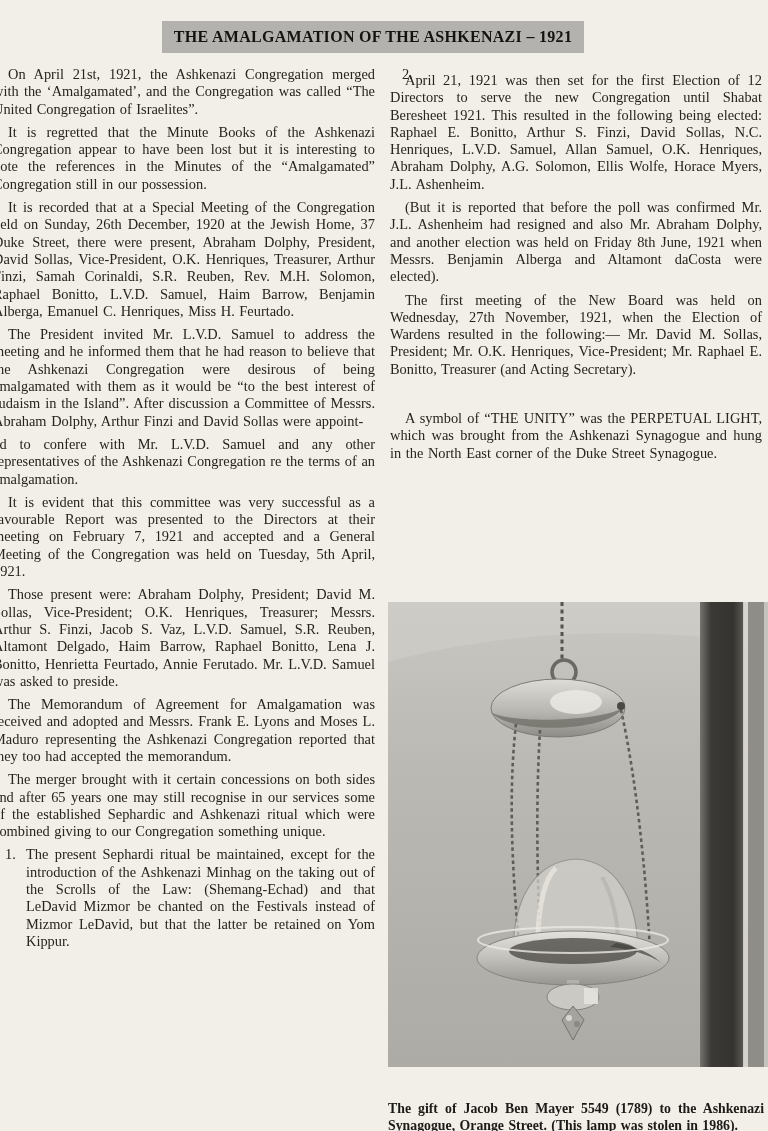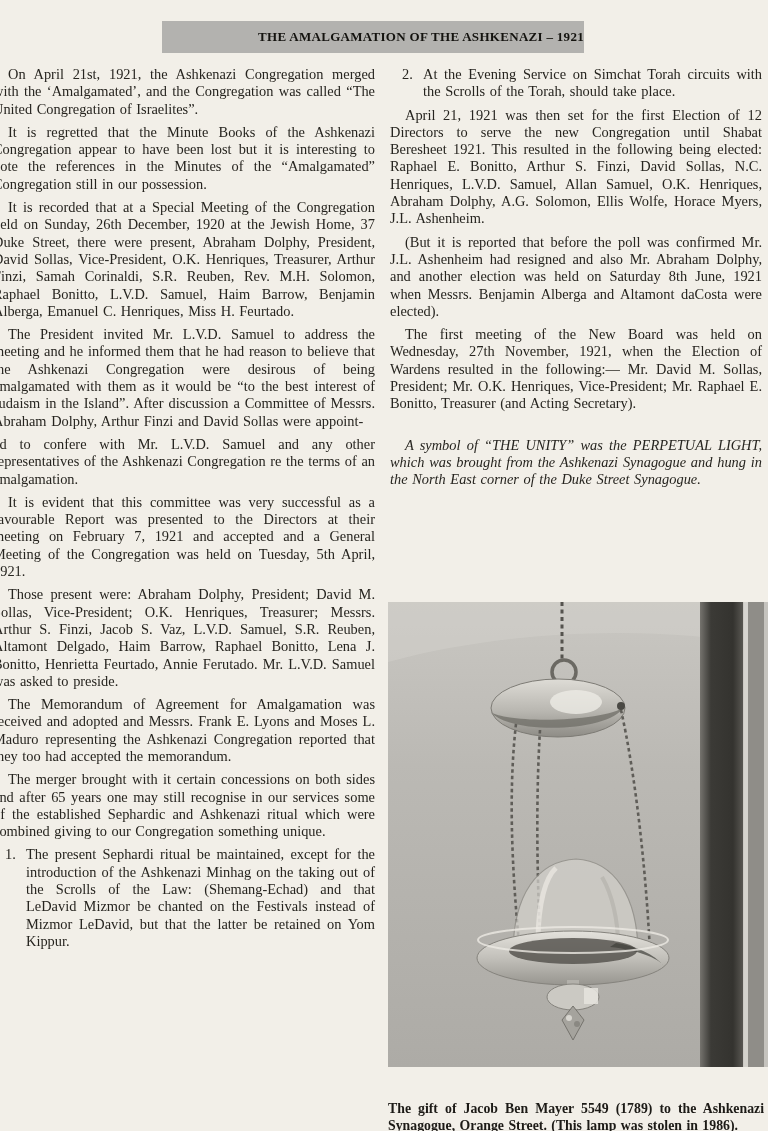--- a/index.html
+++ b/index.html
@@ -4,33 +4,33 @@
 <style>
   html,body { margin:0; padding:0; background:#e8e5df; }
   .page {
     position:relative; width:768px; height:1131px;
     background:#f2efe8; overflow:hidden;
     font-family:"Liberation Serif", serif; color:#26241f;
   }
   .title-bar {
     position:absolute; left:162px; top:21px; width:422px; height:32px;
     background:#b3b2af;
-    display:flex; align-items:center; justify-content:flex-end;
-    font-weight:bold; font-size:13px; letter-spacing:0.3px; color:#14130f;
+    display:flex; align-items:center; justify-content:center;
+    font-weight:bold; font-size:16px; letter-spacing:0.3px; color:#14130f;
   }
   .col {
     position:absolute; top:66px;
     font-size:14.4px; line-height:17.3px;
     text-align:justify; word-spacing:1px;
   }
   .col-left  { left:-7px;  width:382px; }
   .col-right { left:390px; width:372px; }
   .para { margin:0 0 6px 0; text-indent:15px; }
   .no-indent { text-indent:0; }
-  .unity { margin-top:24px;font-style:italic; }
+  .unity { margin-top:32px; }
   .list-item { position:relative; padding-left:33px; margin:0 0 6px 0; }
   .li-num { position:absolute; left:12px; top:0; }
   .photo {
     position:absolute; left:388px; top:602px; width:380px; height:465px;
     background:#b5b3ae;
   }
   .photo svg { display:block; }
   .caption {
     position:absolute; left:388px; top:1100px; width:376px; margin:0;
     font-weight:bold; font-size:13.8px; line-height:17px;
@@ -58,24 +58,23 @@
     <p class="para">The merger brought with it certain concessions on both sides and after 65 years one may still recognise in our services some of the established Sephardic and Ashkenazi ritual which were combined giving to our Congregation something unique.</p>
     <div class="list-item">
       <span class="li-num">1.</span>
       <span class="li-text">The present Sephardi ritual be maintained, except for the introduction of the Ashkenazi Minhag on the taking out of the Scrolls of the Law: (Shemang-Echad) and that LeDavid Mizmor be chanted on the Festivals instead of Mizmor LeDavid, but that the latter be retained on Yom Kippur.</span>
     </div>
   </div>
 
   <div class="col col-right">
     <div class="list-item">
       <span class="li-num">2.</span>
-      <span class="li-text">At the Evening Service on Simchat Torah circuits with the Scrolls of the Torah, should take place.</span>
     </div>
     <p class="para">April 21, 1921 was then set for the first Election of 12 Directors to serve the new Congregation until Shabat Beresheet 1921. This resulted in the following being elected: Raphael E. Bonitto, Arthur S. Finzi, David Sollas, N.C. Henriques, L.V.D. Samuel, Allan Samuel, O.K. Henriques, Abraham Dolphy, A.G. Solomon, Ellis Wolfe, Horace Myers, J.L. Ashenheim.</p>
-    <p class="para">(But it is reported that before the poll was confirmed Mr. J.L. Ashenheim had resigned and also Mr. Abraham Dolphy, and another election was held on Saturday 8th June, 1921 when Messrs. Benjamin Alberga and Altamont daCosta were elected).</p>
+    <p class="para">(But it is reported that before the poll was confirmed Mr. J.L. Ashenheim had resigned and also Mr. Abraham Dolphy, and another election was held on Friday 8th June, 1921 when Messrs. Benjamin Alberga and Altamont daCosta were elected).</p>
     <p class="para">The first meeting of the New Board was held on Wednesday, 27th November, 1921, when the Election of Wardens resulted in the following:— Mr. David M. Sollas, President; Mr. O.K. Henriques, Vice-President; Mr. Raphael E. Bonitto, Treasurer (and Acting Secretary).</p>
     <p class="para unity">A symbol of “THE UNITY” was the PERPETUAL LIGHT, which was brought from the Ashkenazi Synagogue and hung in the North East corner of the Duke Street Synagogue.</p>
   </div>
 
   <div class="photo">
     <svg width="380" height="465" viewBox="0 0 380 465">
       <defs>
         <linearGradient id="pbg" x1="0" y1="0" x2="0" y2="1">
           <stop offset="0" stop-color="#c9c7c2"></stop>
           <stop offset="0.35" stop-color="#bbb9b4"></stop>

